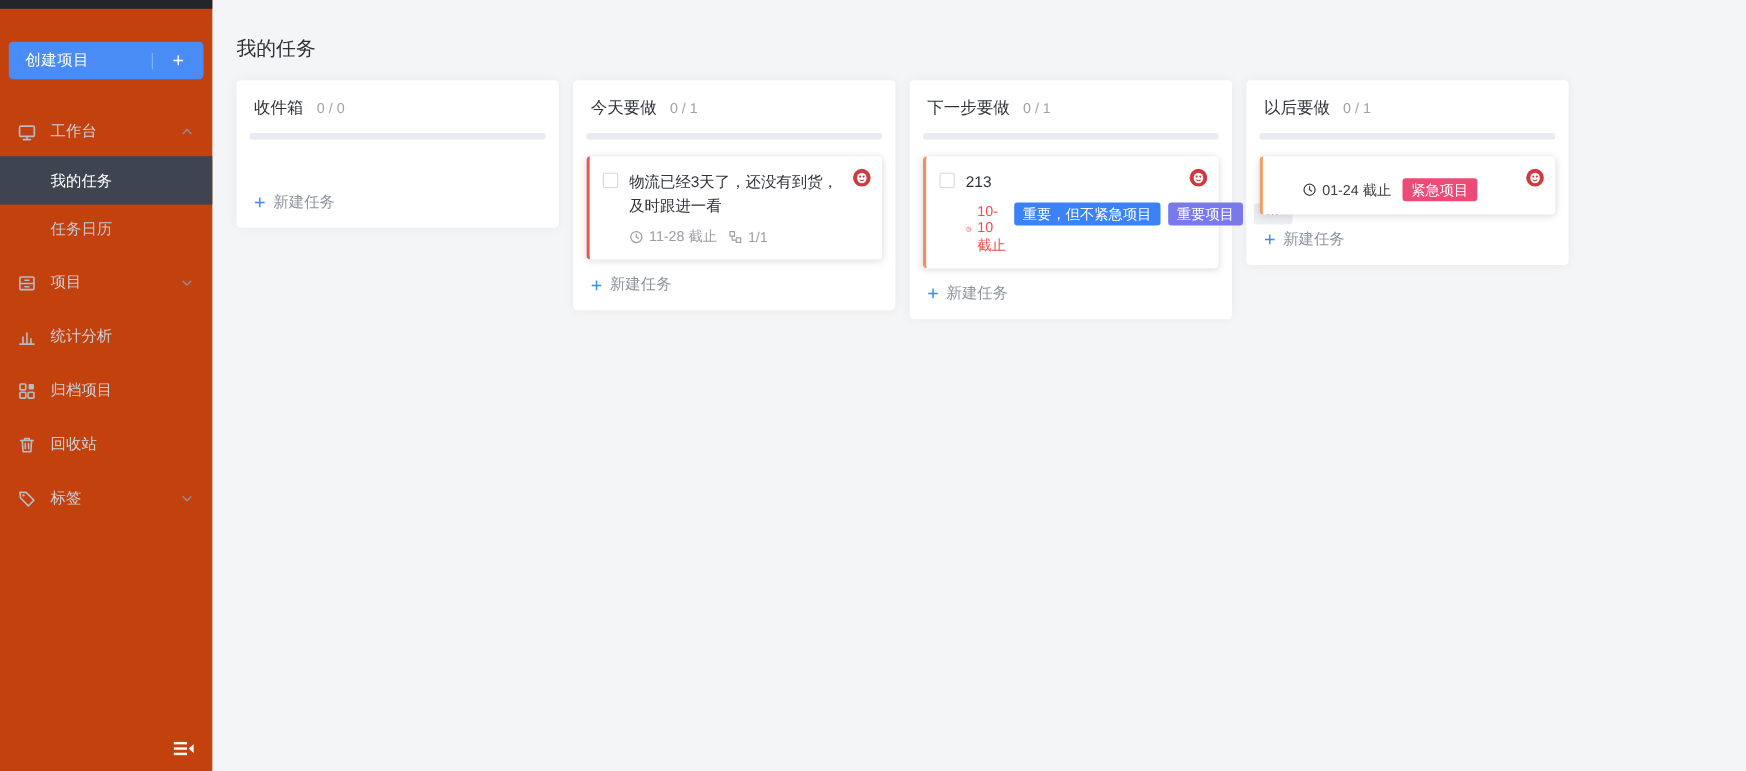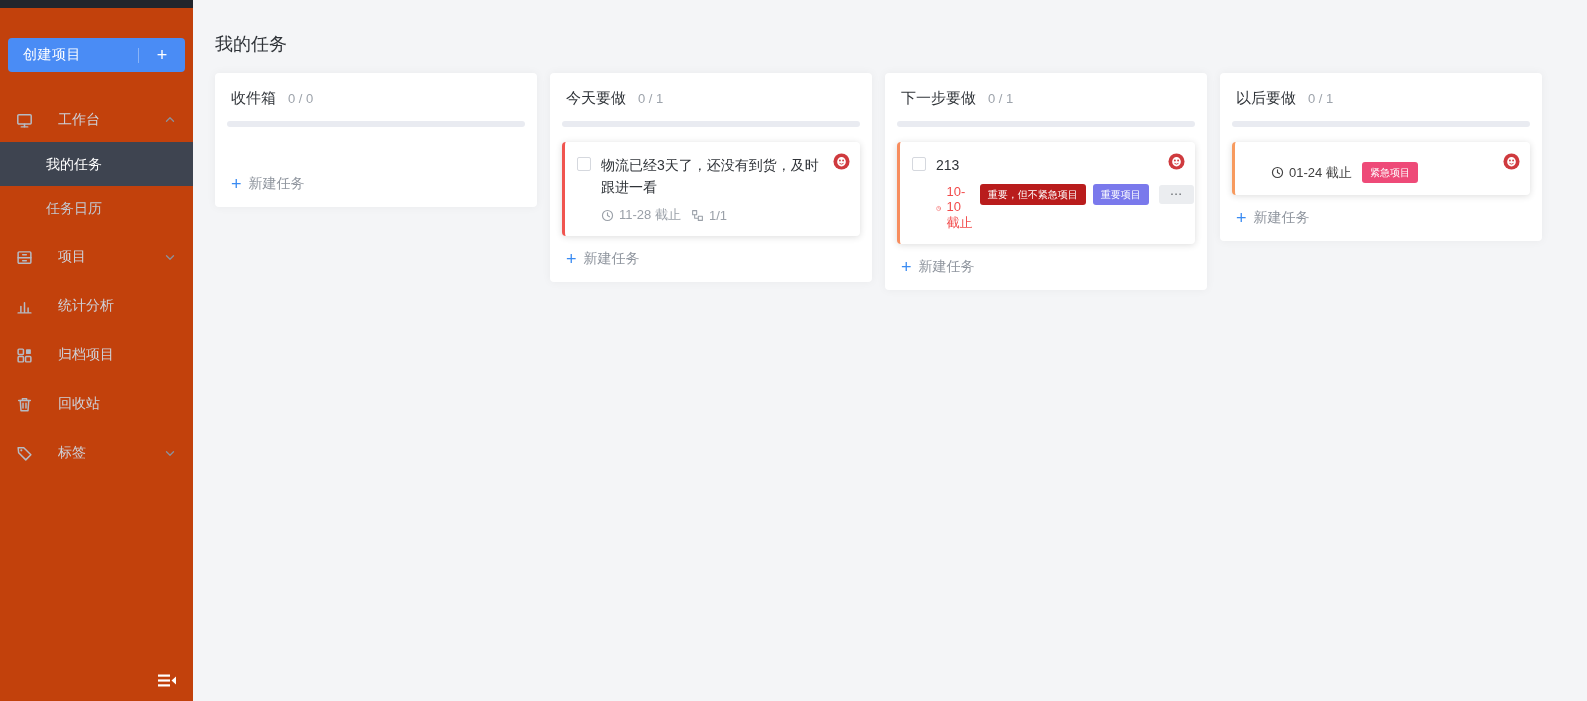--- a/index.html
+++ b/index.html
@@ -15,37 +15,37 @@
   .create-btn {
     margin:30px 8px 0 8px; height:34px; background:#4a8cf5; border-radius:4px;
     color:#fff; display:flex; align-items:center; font-size:14px; cursor:pointer;
   }
   .create-btn .label { padding-left:15px; flex:1; letter-spacing:.5px; }
   .create-btn .divider { width:1px; height:15px; background:rgba(255,255,255,.35); }
   .create-btn .plus { width:46px; text-align:center; font-size:18px; line-height:18px; }
   .menu { margin-top:26px; }
   .menu-item {
     height:44px; display:flex; align-items:center; padding:0 16px;
-    color:#ced2da; font-size:14px; cursor:pointer; margin-top:5px;gap:12px;
+    color:#ced2da; font-size:14px; cursor:pointer; margin-top:5px;
   }
   .menu-item:first-child { margin-top:0; }
   .menu-item svg.mi { width:17px; height:17px; margin-right:13px; color:#b6bbc4; flex-shrink:0; }
   .menu-item .chev { margin-left:auto; color:#8b919c; display:flex; }
   .sub-item {
     height:44px; line-height:44px; padding-left:46px; font-size:14px;
     color:#c3c8d1; cursor:pointer;
   }
   .sub-item.active { background:#3e4450; color:#ffffff; }
   .collapse-btn { position:absolute; bottom:12px; right:16px; color:#fff; cursor:pointer; display:flex; }
   
   .main { flex:1; padding-left:22px; }
   .page-title { margin-top:32px; font-size:18px; color:#2f3338; font-weight:400; }
   .board { display:flex; align-items:flex-start; gap:13px; margin-top:17px; }
   .column {
-    width:322px; background:#fff; border-radius:4px;
+    width:293px; background:#fff; border-radius:4px;
     box-shadow:0 0 10px rgba(0,0,0,.05); padding:16px 12px 14px 12px;
   }
   .col-head { display:flex; align-items:baseline; padding:0 4px; }
   .col-title { font-size:15px; color:#2f3338; font-weight:500; }
   .col-count { margin-left:12px; font-size:13px; color:#9da3ab; }
   .progress { height:6px; border-radius:3px; background:#e9ebf1; margin-top:13px; }
   .cards { margin-top:15px; display:flex; flex-direction:column; gap:10px; }
   .empty-space { height:34px; }
   .card {
     position:relative; background:#fff; border-radius:4px;
@@ -56,21 +56,21 @@
   .checkbox {
     width:14px; height:14px; border:1px solid #d5d8de; border-radius:2px;
     background:#fff; margin-top:3px; flex-shrink:0; cursor:pointer;
   }
   .card-title { flex:1; margin:0 24px 0 10px; font-size:14px; line-height:22px; color:#2f3338; }
   .avatar { position:absolute; top:11px; right:10px; width:17px; height:17px; display:flex; }
   .card-rows { margin-left:24px; margin-top:8px; display:flex; flex-direction:row; gap:7px; align-items:flex-start; }
   .card-row { display:flex; align-items:center; gap:10px; }
   .meta { display:flex; align-items:center; gap:5px; font-size:13px; }
   .meta svg { width:13px; height:13px; }
-  .tag { font-size:10px; color:#fff; padding:4px 8px; border-radius:3px; line-height:13px; white-space:nowrap; }
+  .tag { font-size:13px; color:#fff; padding:4px 8px; border-radius:3px; line-height:13px; white-space:nowrap; }
   .more-btn { background:#ebedf0; color:#5f6368; padding:3px 11px; border-radius:3px; font-size:12px; line-height:13px; letter-spacing:1px; cursor:pointer; }
   .add-task { display:flex; align-items:center; margin-top:14px; padding:0 4px; font-size:14px; color:#8f959e; cursor:pointer; }
   .add-task .plus { color:#3a8bf2; font-size:18px; line-height:16px; margin-right:7px; font-weight:400; }
 </style>
 </head>
 <body>
 
 <div class="sidebar">
   <div class="sidebar-topstrip"></div>
   <div class="create-btn">
@@ -245,21 +245,21 @@
               <div class="card-row">
                 <span class="meta" style="color:#f24b4b">
                   <svg viewBox="0 0 16 16" fill="none" stroke="currentColor" stroke-width="1.4" stroke-linecap="round">
                     <circle cx="8" cy="8" r="6.2"></circle>
                     <path d="M8 4.6V8l2.4 1.6"></path>
                   </svg>
                   <span>10-10 截止</span>
                 </span>
               </div>
               <div class="card-row">
-                <span class="tag" style="background:#b91c1c">重要，但不紧急项目</span>
+                <span class="tag" style="background:#3b82f6">重要，但不紧急项目</span>
               </div>
               <div class="card-row">
                 <span class="tag" style="background:#7a79ec">重要项目</span>
                 <span class="more-btn">⋯</span>
               </div>
             </div>
       </div>
         </div>
     <div class="add-task">
       <span class="plus">+</span>

